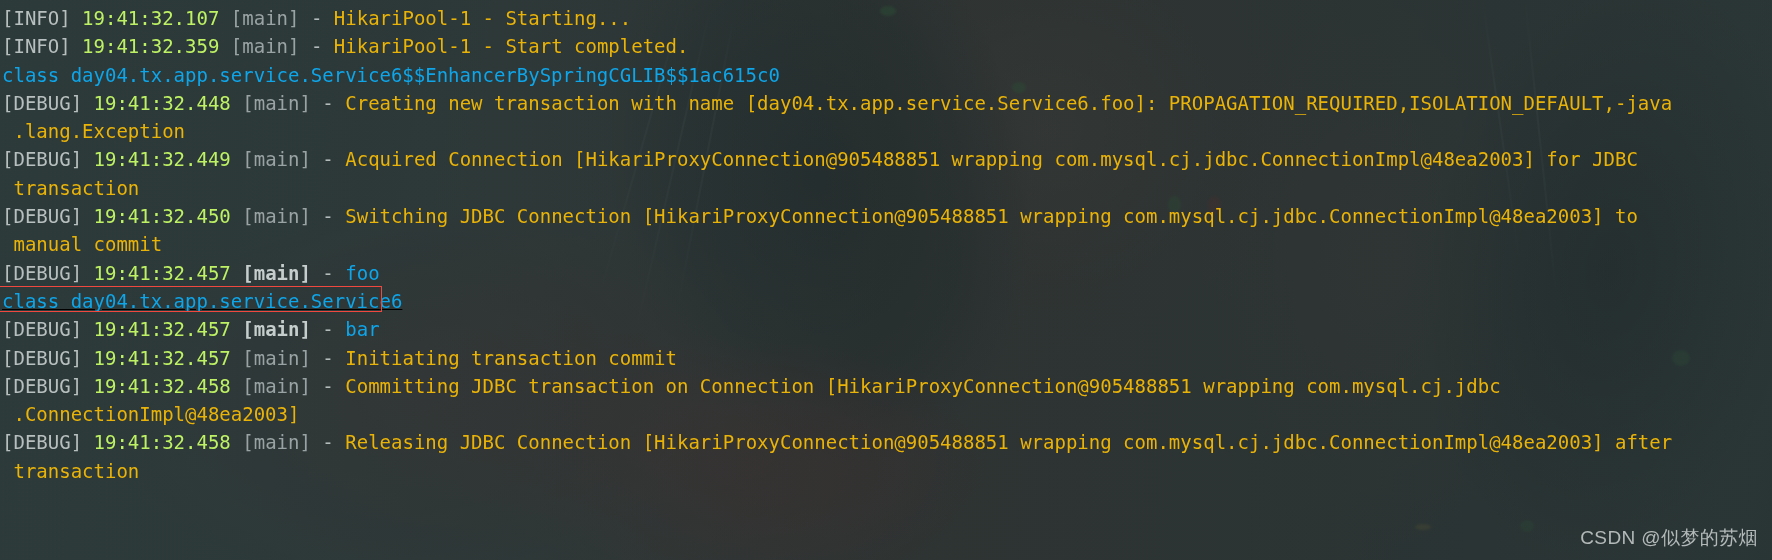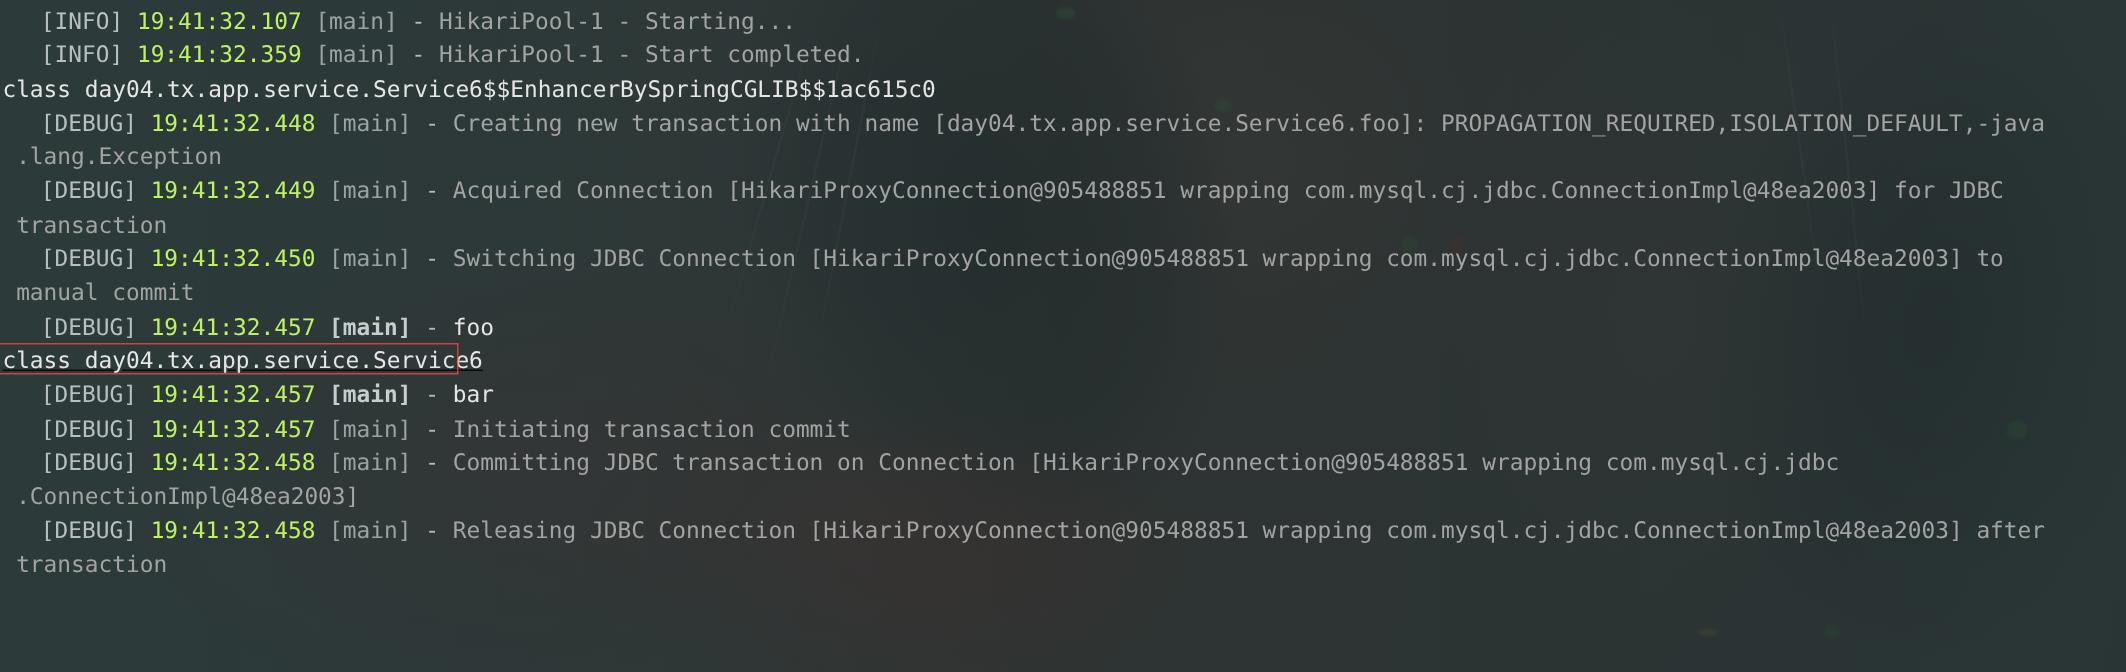--- a/index.html
+++ b/index.html
@@ -98,27 +98,27 @@
     position: relative;
     z-index: 5;
     padding: 4px 0 0 2px;
     white-space: pre;
   }
   .line {
     height: 28.3px;
     white-space: pre;
     overflow: visible;
   }
-  .lvl      { color: #b8bfbf; margin-left: 32px; }
+  .lvl      { color: #b8bfbf; }
   .ts       { color: #bef264; }
   .thread   { color: #9aa3a3; }
   .thread-b { color: #c6cdcd; font-weight: bold; }
   .dash     { color: #b3bbbb; }
-  .msg      { color: #a3a3a3; }
-  .plain    { color: #e5e5e5; }
+  .msg      { color: #eab308; }
+  .plain    { color: #0ea5e9; }
 
   
   .hl-wrap {
     position: relative;
     display: inline-block;
     text-decoration: underline;
   }
   .hl-box {
     position: absolute;
     left: -3px;
@@ -169,13 +169,14 @@
     <div class="bg-layer gem" style="left:1672px; top:350px; width:18px; height:16px; background:rgba(60,150,70,0.42);"></div>
     <div class="bg-layer gem" style="left:1520px; top:520px; width:14px; height:12px; background:rgba(60,150,70,0.35);"></div>
     <div class="bg-layer gem" style="left:1415px; top:524px; width:16px; height:6px; background:rgba(176,150,60,0.45);"></div>
 
     <div class="bg-layer bg-dim"></div>
     <div class="bg-layer bg-tint"></div>
   </div>
 
   <div id="log"><div class="line"><span class="lvl">[INFO]</span> <span class="ts">19:41:32.107</span> <span class="thread">[main]</span> <span class="dash">-</span> <span class="msg">HikariPool-1 - Starting...</span></div><div class="line"><span class="lvl">[INFO]</span> <span class="ts">19:41:32.359</span> <span class="thread">[main]</span> <span class="dash">-</span> <span class="msg">HikariPool-1 - Start completed.</span></div><div class="line"><span class="plain">class day04.tx.app.service.Service6$$EnhancerBySpringCGLIB$$1ac615c0</span></div><div class="line"><span class="lvl">[DEBUG]</span> <span class="ts">19:41:32.448</span> <span class="thread">[main]</span> <span class="dash">-</span> <span class="msg">Creating new transaction with name [day04.tx.app.service.Service6.foo]: PROPAGATION_REQUIRED,ISOLATION_DEFAULT,-java</span></div><div class="line"><span class="msg"> .lang.Exception</span></div><div class="line"><span class="lvl">[DEBUG]</span> <span class="ts">19:41:32.449</span> <span class="thread">[main]</span> <span class="dash">-</span> <span class="msg">Acquired Connection [HikariProxyConnection@905488851 wrapping com.mysql.cj.jdbc.ConnectionImpl@48ea2003] for JDBC</span></div><div class="line"><span class="msg"> transaction</span></div><div class="line"><span class="lvl">[DEBUG]</span> <span class="ts">19:41:32.450</span> <span class="thread">[main]</span> <span class="dash">-</span> <span class="msg">Switching JDBC Connection [HikariProxyConnection@905488851 wrapping com.mysql.cj.jdbc.ConnectionImpl@48ea2003] to</span></div><div class="line"><span class="msg"> manual commit</span></div><div class="line"><span class="lvl">[DEBUG]</span> <span class="ts">19:41:32.457</span> <span class="thread-b">[main]</span> <span class="dash">-</span> <span class="plain">foo</span></div><div class="line"><span class="hl-wrap"><span class="plain">class day04.tx.app.service.Service6</span><span class="hl-box"></span></span></div><div class="line"><span class="lvl">[DEBUG]</span> <span class="ts">19:41:32.457</span> <span class="thread-b">[main]</span> <span class="dash">-</span> <span class="plain">bar</span></div><div class="line"><span class="lvl">[DEBUG]</span> <span class="ts">19:41:32.457</span> <span class="thread">[main]</span> <span class="dash">-</span> <span class="msg">Initiating transaction commit</span></div><div class="line"><span class="lvl">[DEBUG]</span> <span class="ts">19:41:32.458</span> <span class="thread">[main]</span> <span class="dash">-</span> <span class="msg">Committing JDBC transaction on Connection [HikariProxyConnection@905488851 wrapping com.mysql.cj.jdbc</span></div><div class="line"><span class="msg"> .ConnectionImpl@48ea2003]</span></div><div class="line"><span class="lvl">[DEBUG]</span> <span class="ts">19:41:32.458</span> <span class="thread">[main]</span> <span class="dash">-</span> <span class="msg">Releasing JDBC Connection [HikariProxyConnection@905488851 wrapping com.mysql.cj.jdbc.ConnectionImpl@48ea2003] after</span></div><div class="line"><span class="msg"> transaction</span></div></div>
 
+  <div id="watermark">CSDN @似梦的苏烟</div>
 </div>
 
 </body></html>

